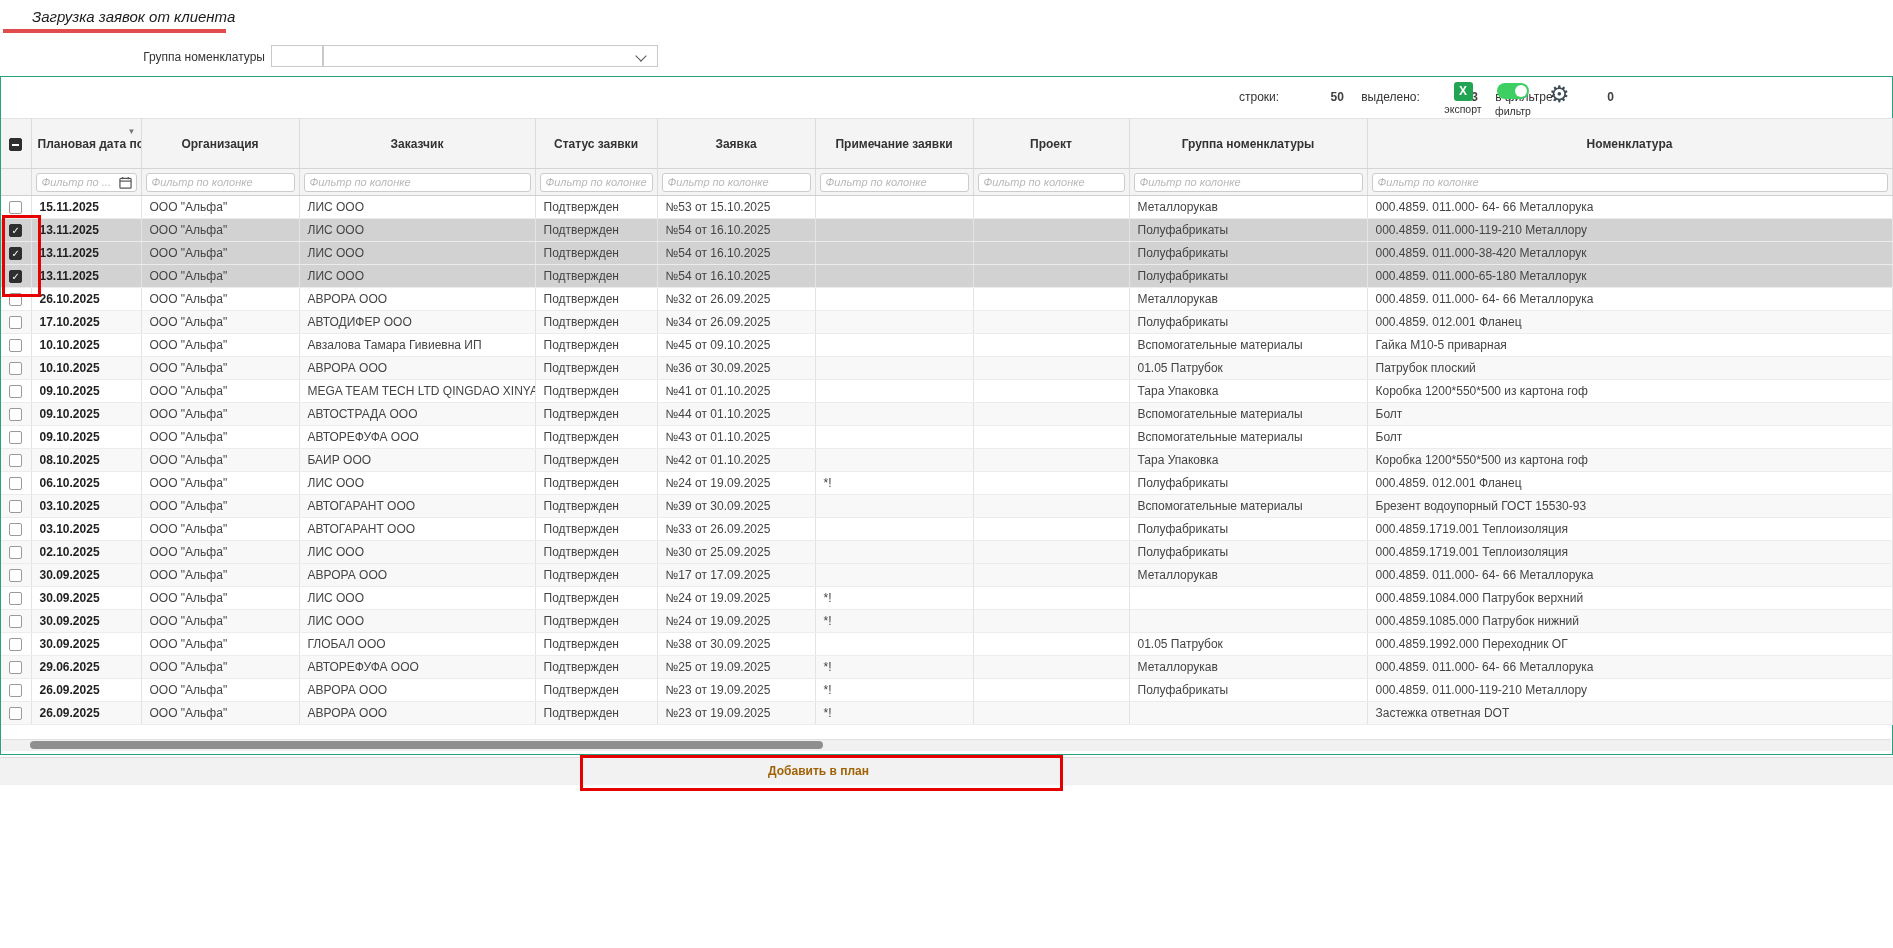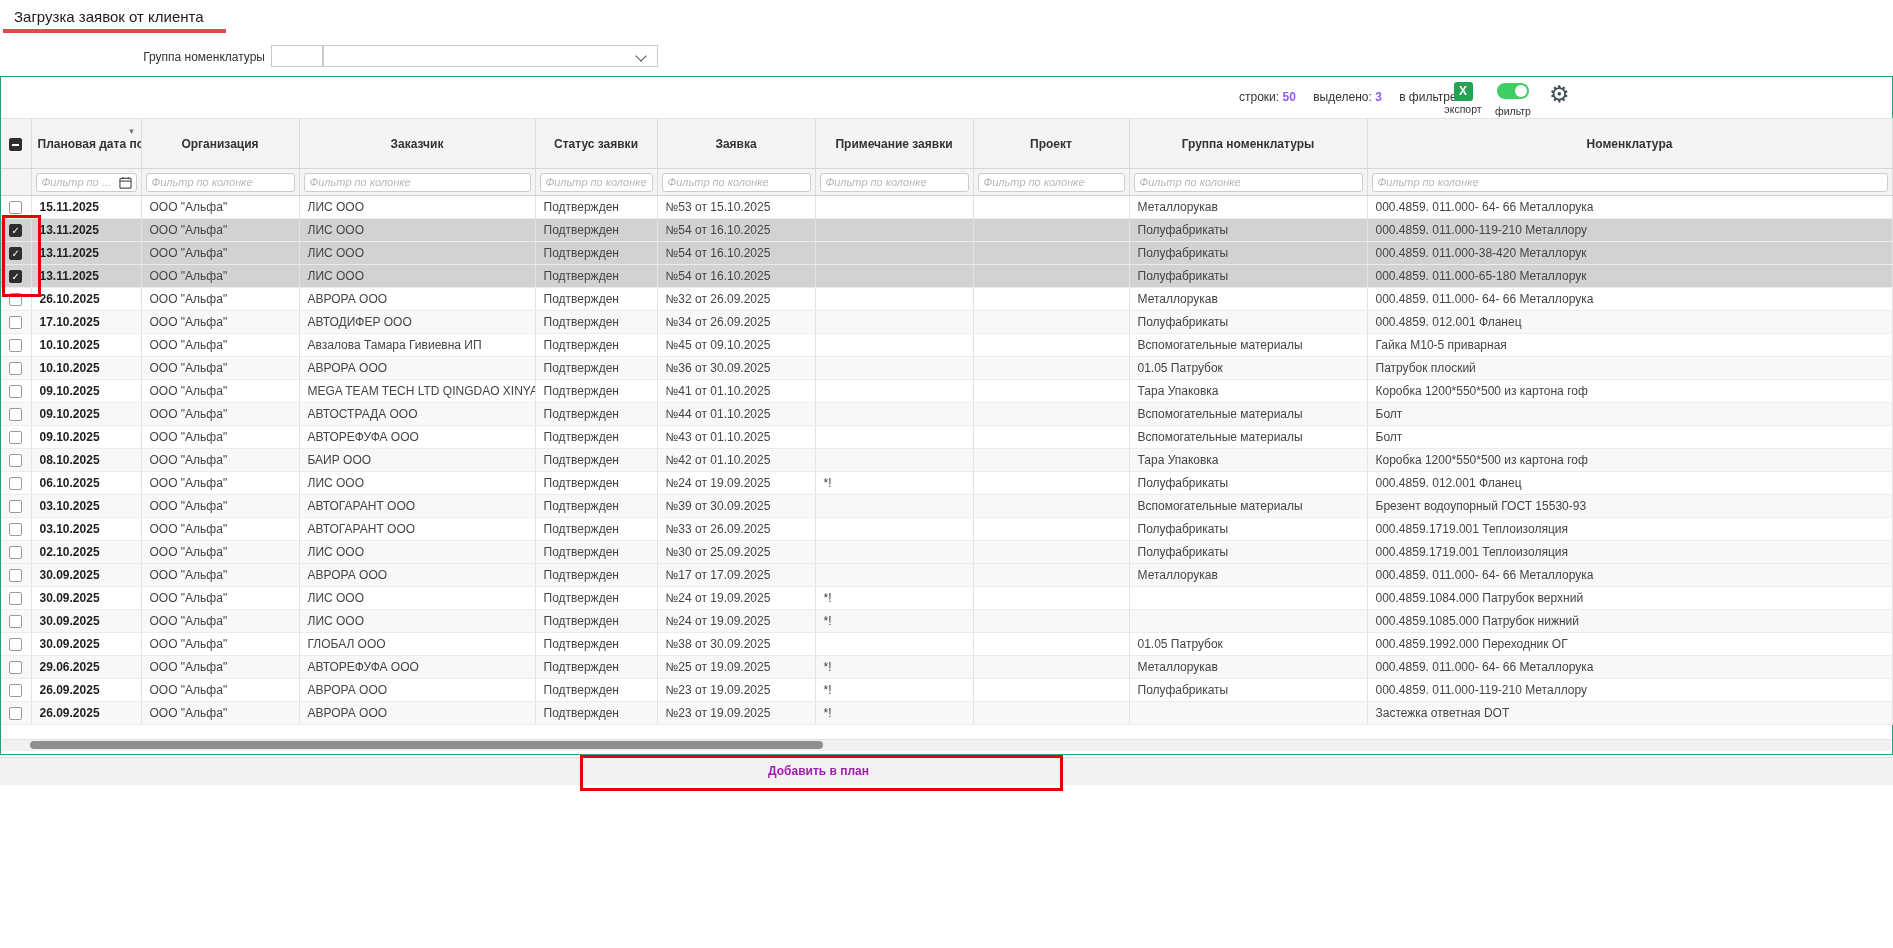--- a/index.html
+++ b/index.html
@@ -1,35 +1,35 @@
 <!DOCTYPE html>
 <html><head>
 <meta charset="utf-8">
 <style>
   html,body { margin:0; padding:0; }
   body {
     width:1893px; height:948px; position:relative; overflow:hidden;
     background:#fff; font-family:"Liberation Sans", sans-serif; color:#333;
   }
   
-  .page-title { position:absolute; left:14px; top:8px; font-size:15px; color:#1c1c1c; }
+  .page-title { position:absolute; left:32px; top:8px; font-size:15px; color:#1c1c1c;font-style:italic; }
   .title-underline { position:absolute; left:3px; top:29px; width:223px; height:4px; background:#e04b4b; }
 
   
   .group-filter-label { position:absolute; left:0; top:50px; width:265px; text-align:right; font-size:12px; color:#333; }
   .group-code-input { position:absolute; left:271px; top:45px; width:52px; height:22px; border:1px solid #c9c9c9; background:#fff; box-sizing:border-box; font-size:12px; padding:0 4px; }
   .group-select { position:absolute; left:323px; top:45px; width:335px; height:22px; border:1px solid #c9c9c9; background:#fff; box-sizing:border-box; }
   .chevron-down { position:absolute; right:12px; top:6px; width:7px; height:7px; border-right:1.5px solid #555; border-bottom:1.5px solid #555; transform:rotate(45deg); }
 
   
   .grid-container { position:absolute; left:0; top:76px; width:1891px; height:677px; border:1px solid #2aa17c; background:#fff; box-sizing:content-box; }
 
   
   .stats { position:absolute; left:1238px; top:13px; font-size:12px; color:#333; white-space:nowrap; }
-  .stats b { color:#8b5cf6; }
+  .stats b { color:#404040;margin-left:48px; }
   .stats span.pair { margin-right:14px; }
   .tool-block { position:absolute; top:4px; width:48px; text-align:center; }
   .tool-export { left:1438px; }
   .tool-filter { left:1488px; }
   .export-icon { display:inline-block; width:19px; height:19px; background:#21a453; color:#fff; font-size:12px; font-weight:bold; line-height:19px; border-radius:3px; text-align:center; cursor:pointer; }
   .tool-label { font-size:10.5px; color:#333; margin-top:2px; }
   .toggle { display:inline-block; width:32px; height:16px; background:#3ecf63; border-radius:9px; position:relative; cursor:pointer; margin-top:2px; }
   .toggle .knob { position:absolute; right:2px; top:2px; width:12px; height:12px; background:#fff; border-radius:50%; }
   .gear-icon { position:absolute; left:1548px; top:6px; font-size:23px; color:#3d4c55; cursor:pointer; line-height:1; }
 
@@ -62,21 +62,21 @@
   col.c-customer { width:236px; } col.c-status { width:122px; } col.c-order { width:158px; }
   col.c-note { width:158px; } col.c-project { width:156px; } col.c-group { width:238px; }
   col.c-nom { width:525px; }
 
   
   .hscroll { position:absolute; left:1px; top:662px; width:1889px; height:11px; background:#f1f1f1; border-top:1px solid #e0e0e0; }
   .hscroll-thumb { position:absolute; left:28px; top:1px; width:793px; height:8px; background:#8f8f8f; border-radius:4px; cursor:pointer; }
 
   
   .footer-bar { position:absolute; left:0; top:757px; width:1893px; height:28px; background:#f2f2f2; border-top:1px solid #ddd; box-sizing:border-box; }
-  .add-button { position:absolute; left:583px; top:757px; width:471px; height:28px; line-height:28px; text-align:center; font-size:12px; font-weight:700; color:#a21caf; cursor:pointer; }
+  .add-button { position:absolute; left:583px; top:757px; width:471px; height:28px; line-height:28px; text-align:center; font-size:12px; font-weight:700; color:#a16207; cursor:pointer; }
 
   
   .annot { position:absolute; border:3px solid #e60000; z-index:10; pointer-events:none; }
   .annot-checkboxes { left:2px; top:215px; width:33px; height:76px; }
   .annot-button { left:580px; top:755px; width:477px; height:30px; }
 </style>
 </head>
 <body>
 
 <div class="page-title">Загрузка заявок от клиента</div>

